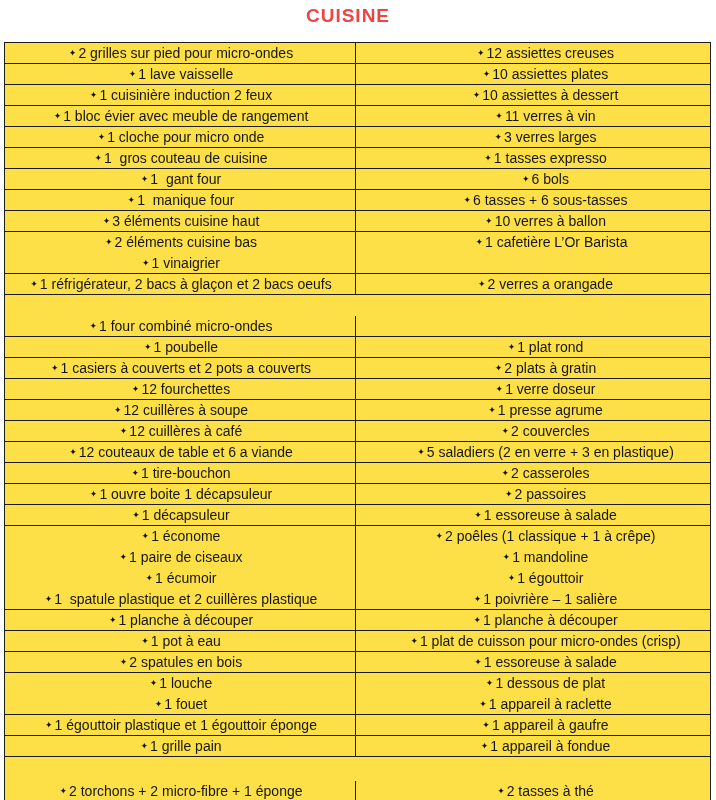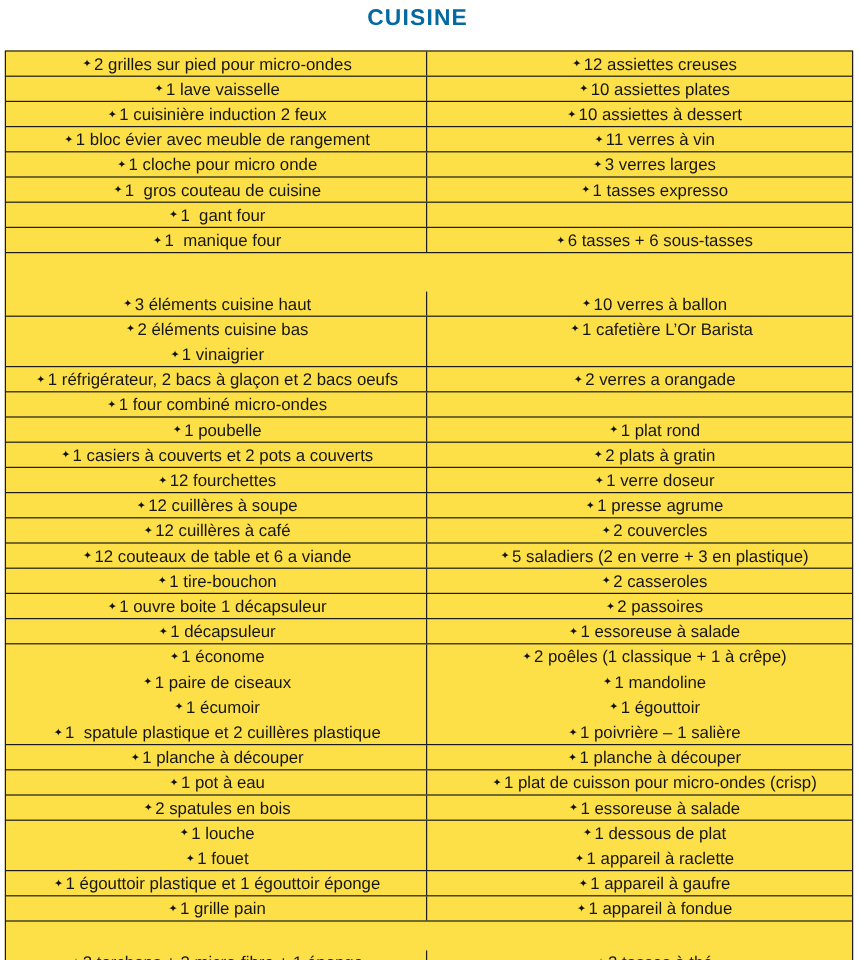--- a/index.html
+++ b/index.html
@@ -73,21 +73,21 @@
     margin-right: 2px;
     position: relative;
     top: -2px;
     color: #111111;
   }
 </style>
 </head>
 <body>
 
 <div class="page">
-  <h1 class="title" style="color: #0369a1;">CUISINE</h1>
+  <h1 class="title" style="color: #ef4444;">CUISINE</h1>
   <div class="table" id="inventory-table">
       <div class="row" style="height: 21px;">
         <div class="cell left">
           <div class="line"><span class="bullet">✦</span><span class="txt">2 grilles sur pied pour micro-ondes</span></div>
         </div>
         <div class="cell right">
           <div class="line"><span class="bullet">✦</span><span class="txt">12 assiettes creuses</span></div>
         </div>
       </div>
       <div class="row" style="height: 21px;">
@@ -123,37 +123,37 @@
         </div>
       </div>
       <div class="row" style="height: 21px;">
         <div class="cell left">
           <div class="line"><span class="bullet">✦</span><span class="txt">1  gros couteau de cuisine</span></div>
         </div>
         <div class="cell right">
           <div class="line"><span class="bullet">✦</span><span class="txt">1 tasses expresso</span></div>
         </div>
       </div>
-      <div class="row" style="height: 21px; flex-direction: column;">
+      <div class="row" style="height: 21px;">
         <div class="cell left">
           <div class="line"><span class="bullet">✦</span><span class="txt">1  gant four</span></div>
         </div>
         <div class="cell right">
           <div class="line"><span class="bullet">✦</span><span class="txt">6 bols</span></div>
         </div>
       </div>
       <div class="row" style="height: 21px;">
         <div class="cell left">
           <div class="line"><span class="bullet">✦</span><span class="txt">1  manique four</span></div>
         </div>
         <div class="cell right">
           <div class="line"><span class="bullet">✦</span><span class="txt">6 tasses + 6 sous-tasses</span></div>
         </div>
       </div>
-      <div class="row" style="height: 21px; margin-top: 32px;">
+      <div class="row" style="height: 21px;">
         <div class="cell left">
           <div class="line"><span class="bullet">✦</span><span class="txt">3 éléments cuisine haut</span></div>
         </div>
         <div class="cell right">
           <div class="line"><span class="bullet">✦</span><span class="txt">10 verres à ballon</span></div>
         </div>
       </div>
       <div class="row" style="height: 42px; gap: 12px;">
         <div class="cell left">
           <div class="line"><span class="bullet">✦</span><span class="txt">2 éléments cuisine bas</span></div>
@@ -164,21 +164,21 @@
         </div>
       </div>
       <div class="row" style="height: 21px;">
         <div class="cell left">
           <div class="line"><span class="bullet">✦</span><span class="txt">1 réfrigérateur, 2 bacs à glaçon et 2 bacs oeufs</span></div>
         </div>
         <div class="cell right">
           <div class="line"><span class="bullet">✦</span><span class="txt">2 verres a orangade</span></div>
         </div>
       </div>
-      <div class="row" style="height: 21px;">
+      <div class="row" style="height: 21px; margin-top: 21px;">
         <div class="cell left">
           <div class="line"><span class="bullet">✦</span><span class="txt">1 four combiné micro-ondes</span></div>
         </div>
       </div>
       <div class="row" style="height: 21px;">
         <div class="cell left">
           <div class="line"><span class="bullet">✦</span><span class="txt">1 poubelle</span></div>
         </div>
         <div class="cell right">
           <div class="line"><span class="bullet">✦</span><span class="txt">1 plat rond</span></div>

